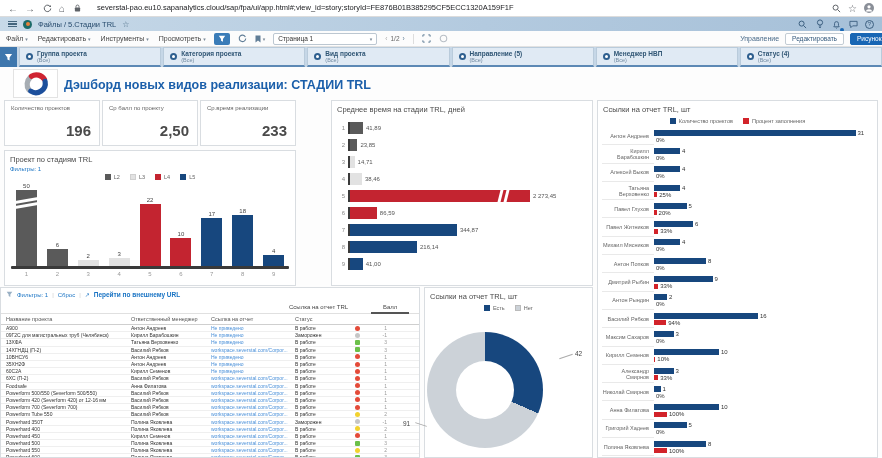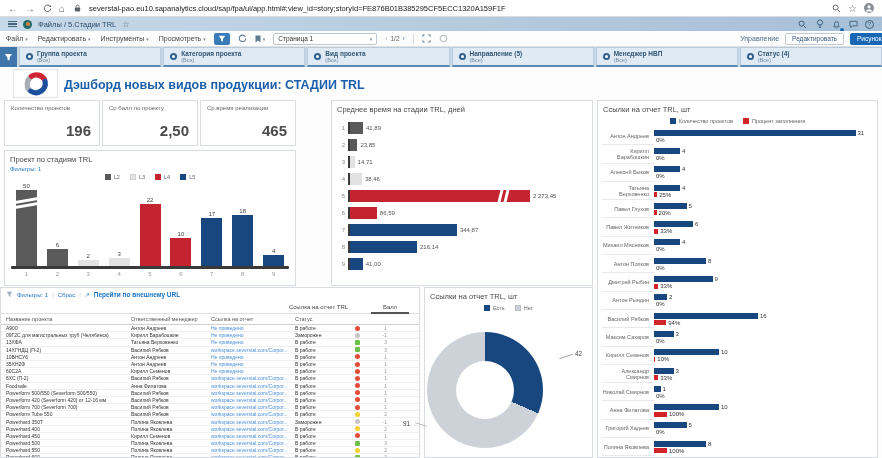--- a/index.html
+++ b/index.html
@@ -3,21 +3,21 @@
 <meta charset="utf-8">
 <style>
   * { margin:0; padding:0; box-sizing:border-box; }
   html,body { background:#e8e8e8; }
   .screen{ position:relative; width:882px; height:458px; background:#fff;
     font-family:"Liberation Sans","DejaVu Sans",sans-serif; overflow:hidden; color:#333;}
   
   .bbar{position:absolute;top:0;left:0;right:0;height:17px;background:#fff;border-bottom:1px solid #dcdcdc;
     display:flex;align-items:center;gap:7px;padding:0 8px;font-size:8px;color:#5f6368;}
   .bbar .nav{font-size:10px;color:#5f6368;}
-  .url{flex:1;display:flex;align-items:center;gap:7px;color:#202124;font-size:7.5px;}
+  .url{flex:1;display:flex;align-items:flex-start;gap:15px;color:#202124;font-size:7.5px;}
   .bico{width:10px;height:10px;display:inline-flex;align-items:center;justify-content:center;}
   
   .sbar{position:absolute;top:17px;left:0;right:0;height:14px;
     background:linear-gradient(100deg,#c7d9e8 0%,#b3cadf 55%,#a6c0d8 100%);
     display:flex;align-items:center;gap:6px;padding:0 8px;font-size:7.5px;color:#274b6d;}
   .burger{display:flex;flex-direction:column;gap:1.5px;width:9px;}
   .burger i{height:1.3px;background:#44667f;display:block;}
   .saclogo{width:9px;height:9px;border-radius:50%;background:#1d6b68;position:relative;}
   .saclogo i{position:absolute;left:2.5px;top:2.5px;width:4px;height:4px;border-radius:50%;background:#e8823a;}
   .sbar .grow{flex:1;}
@@ -324,34 +324,34 @@
 
   <div class="canvas">
 
     <div class="logo-tile">
       <svg width="30" height="26" viewBox="0 0 40 40">
         <path d="M9 29 A14.5 14.5 0 0 1 11 10" fill="none" stroke="#a7adb3" stroke-width="8" stroke-linecap="round"></path>
         <path d="M13 8 A14.5 14.5 0 0 1 33 13" fill="none" stroke="#cf2433" stroke-width="8" stroke-linecap="round"></path>
         <path d="M34 16 A14.5 14.5 0 0 1 12 31" fill="none" stroke="#1c4f9c" stroke-width="8" stroke-linecap="round"></path>
       </svg>
     </div>
-    <div class="dash-title">Дэшборд  новых видов продукции: СТАДИИ TRL</div>
+    <div class="dash-title">Дэшборд  новых видов реализации: СТАДИИ TRL</div>
 
     <div id="kpi-row">
         <div class="kpi" style="left: 4px;">
           <div class="kl">Количество проектов</div>
           <div class="kv">196</div>
         </div>
         <div class="kpi" style="left: 102px;">
           <div class="kl">Ср балл по проекту</div>
           <div class="kv">2,50</div>
         </div>
         <div class="kpi" style="left: 200px;">
           <div class="kl">Ср.время реализации</div>
-          <div class="kv">465</div>
+          <div class="kv">233</div>
         </div>
       </div>
 
     <div class="panel" style="left:4px;top:83px;width:292px;height:136px;">
       <div class="ptitle">Проект по стадиям TRL</div>
       <div class="filters-link">Фильтры: 1</div>
       <div class="legend" id="col-legend">
           <span class="li">
             <span class="sw" style="background: rgb(90, 90, 90);"></span>
             <span>L2</span>

